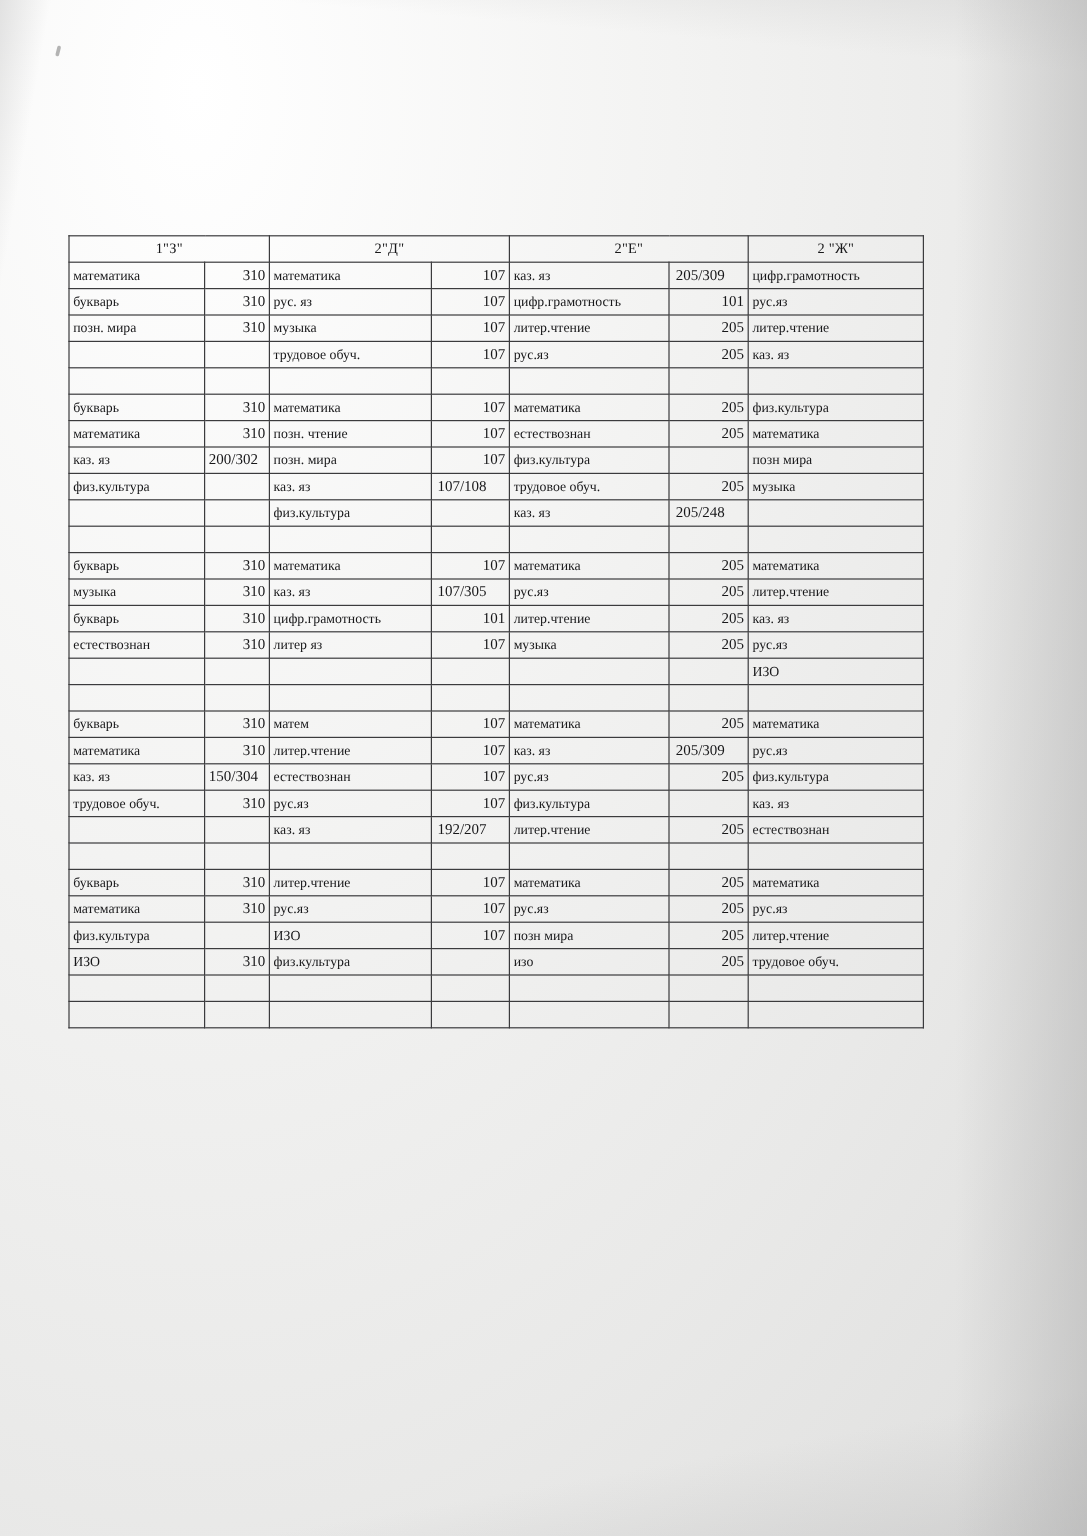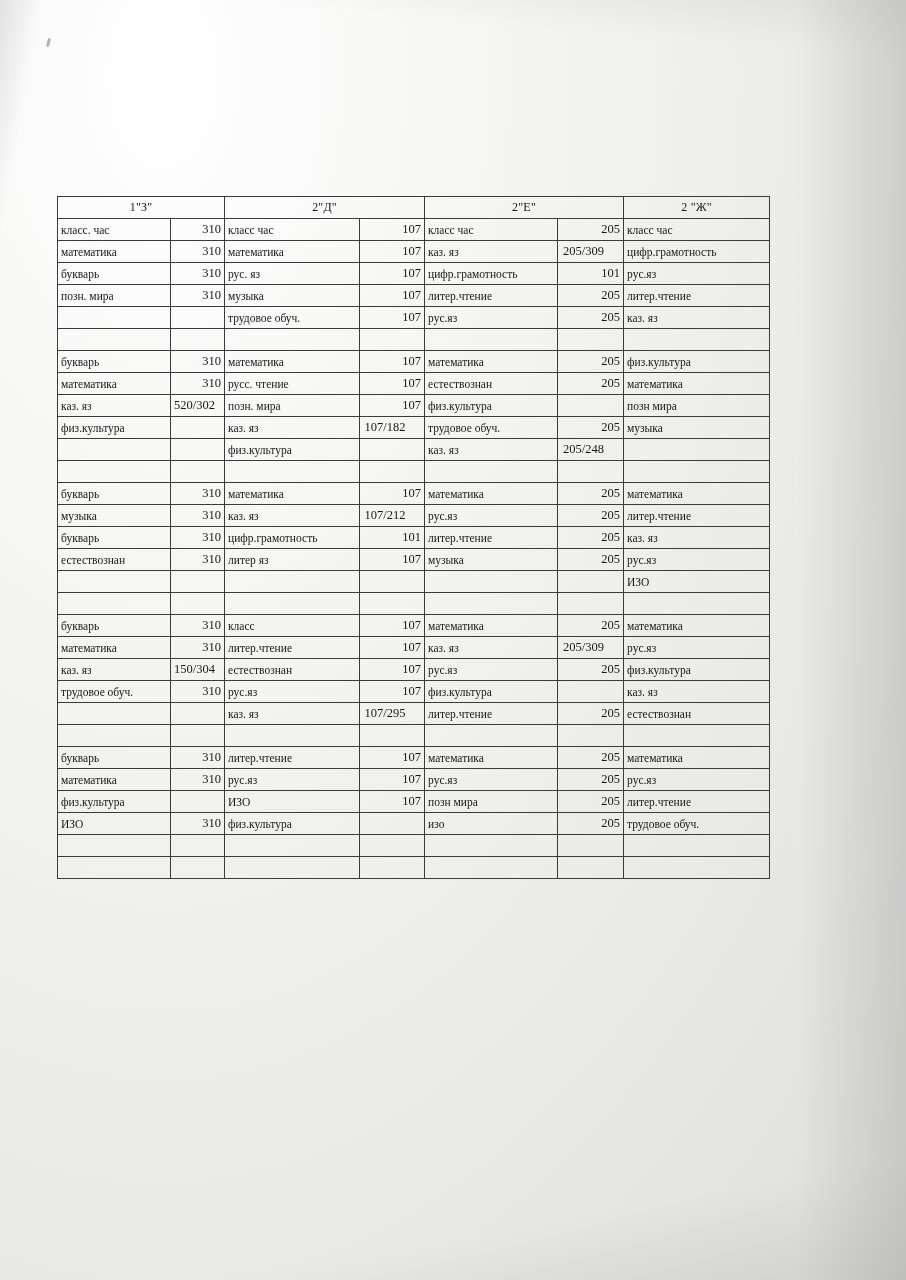--- a/index.html
+++ b/index.html
@@ -124,29 +124,20 @@
     <thead>
       <tr>
         <th class="group-head" colspan="2">1"З"</th>
         <th class="group-head" colspan="2">2"Д"</th>
         <th class="group-head" colspan="2">2"Е"</th>
         <th class="group-head">2 "Ж"</th>
       </tr>
     </thead>
     <tbody id="tbody">
         <tr>
-          <td class="subj">класс. час</td>
-          <td class="room">310</td>
-          <td class="subj">класс час</td>
-          <td class="room">107</td>
-          <td class="subj">класс час</td>
-          <td class="room">205</td>
-          <td class="subj">класс час</td>
-        </tr>
-        <tr>
           <td class="subj">математика</td>
           <td class="room">310</td>
           <td class="subj">математика</td>
           <td class="room">107</td>
           <td class="subj">каз. яз</td>
           <td class="room mid">205/309</td>
           <td class="subj">цифр.грамотность</td>
         </tr>
         <tr>
           <td class="subj">букварь</td>
@@ -189,40 +180,40 @@
           <td class="room">310</td>
           <td class="subj">математика</td>
           <td class="room">107</td>
           <td class="subj">математика</td>
           <td class="room">205</td>
           <td class="subj">физ.культура</td>
         </tr>
         <tr>
           <td class="subj">математика</td>
           <td class="room">310</td>
-          <td class="subj">русс. чтение</td>
+          <td class="subj">позн. чтение</td>
           <td class="room">107</td>
           <td class="subj">естествознан</td>
           <td class="room">205</td>
           <td class="subj">математика</td>
         </tr>
         <tr>
           <td class="subj">каз.  яз</td>
-          <td class="room mid">520/302</td>
+          <td class="room mid">200/302</td>
           <td class="subj">позн. мира</td>
           <td class="room">107</td>
           <td class="subj">физ.культура</td>
           <td class="room"></td>
           <td class="subj">позн мира</td>
         </tr>
         <tr>
           <td class="subj">физ.культура</td>
           <td class="room"></td>
           <td class="subj">каз. яз</td>
-          <td class="room mid">107/182</td>
+          <td class="room mid">107/108</td>
           <td class="subj">трудовое обуч.</td>
           <td class="room">205</td>
           <td class="subj">музыка</td>
         </tr>
         <tr>
           <td class="subj"></td>
           <td class="room"></td>
           <td class="subj">физ.культура</td>
           <td class="room"></td>
           <td class="subj">каз. яз</td>
@@ -244,21 +235,21 @@
           <td class="subj">математика</td>
           <td class="room">107</td>
           <td class="subj">математика</td>
           <td class="room">205</td>
           <td class="subj">математика</td>
         </tr>
         <tr>
           <td class="subj">музыка</td>
           <td class="room">310</td>
           <td class="subj">каз. яз</td>
-          <td class="room mid">107/212</td>
+          <td class="room mid">107/305</td>
           <td class="subj">рус.яз</td>
           <td class="room">205</td>
           <td class="subj">литер.чтение</td>
         </tr>
         <tr>
           <td class="subj">букварь</td>
           <td class="room">310</td>
           <td class="subj">цифр.грамотность</td>
           <td class="room">101</td>
           <td class="subj">литер.чтение</td>
@@ -288,21 +279,21 @@
           <td class="room"></td>
           <td class="subj"></td>
           <td class="room"></td>
           <td class="subj"></td>
           <td class="room"></td>
           <td class="subj"></td>
         </tr>
         <tr>
           <td class="subj">букварь</td>
           <td class="room">310</td>
-          <td class="subj">класс</td>
+          <td class="subj">матем</td>
           <td class="room">107</td>
           <td class="subj">математика</td>
           <td class="room">205</td>
           <td class="subj">математика</td>
         </tr>
         <tr>
           <td class="subj">математика</td>
           <td class="room">310</td>
           <td class="subj">литер.чтение</td>
           <td class="room">107</td>
@@ -325,21 +316,21 @@
           <td class="subj">рус.яз</td>
           <td class="room">107</td>
           <td class="subj">физ.культура</td>
           <td class="room"></td>
           <td class="subj">каз. яз</td>
         </tr>
         <tr>
           <td class="subj"></td>
           <td class="room"></td>
           <td class="subj">каз. яз</td>
-          <td class="room mid">107/295</td>
+          <td class="room mid">192/207</td>
           <td class="subj">литер.чтение</td>
           <td class="room">205</td>
           <td class="subj">естествознан</td>
         </tr>
         <tr class="blank">
           <td class="subj"></td>
           <td class="room"></td>
           <td class="subj"></td>
           <td class="room"></td>
           <td class="subj"></td>

